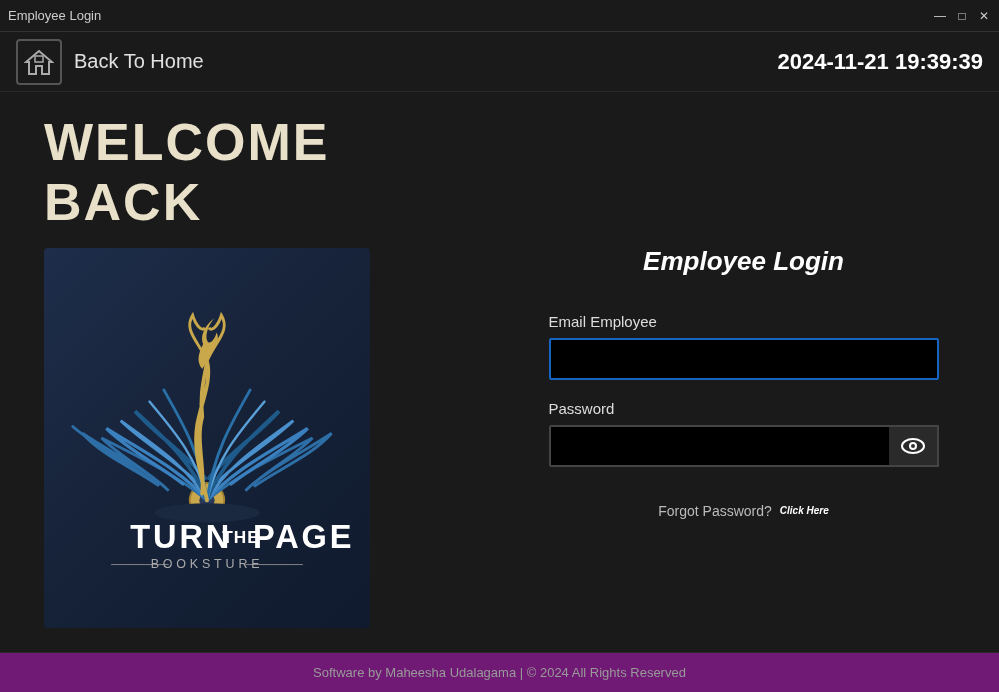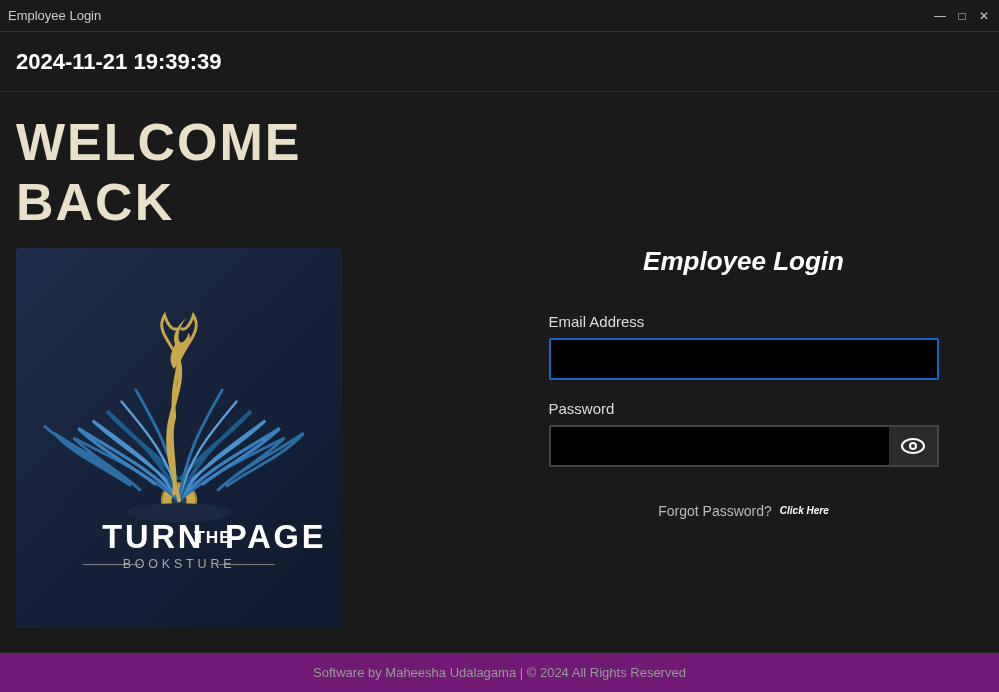--- a/index.html
+++ b/index.html
@@ -76,21 +76,21 @@
     .datetime {
       font-size: 22px;
       font-weight: bold;
       color: #fff;
     }
 
     
     .main-content {
       display: flex;
       height: calc(692px - 32px - 60px - 40px);
-      padding: 20px 16px;
+      padding: 20px 44px;
       gap: 28px;
     }
 
     
     .left-side {
       flex: 0 0 460px;
       display: flex;
       flex-direction: column;
       align-items: flex-start;
     }
@@ -244,20 +244,29 @@
 <div class="title-bar">
   <span class="title-bar-title">Employee Login</span>
   <div class="title-bar-controls">
     <div class="title-bar-btn">—</div>
     <div class="title-bar-btn">□</div>
     <div class="title-bar-btn">✕</div>
   </div>
 </div>
 
 <div class="nav-bar">
+  <div class="nav-left">
+    <div class="home-icon-wrap">
+      <svg width="30" height="28" viewBox="0 0 30 28" fill="none" xmlns="http://www.w3.org/2000/svg">
+        <polygon points="15,3 2,14 5,14 5,26 12,26 12,18 18,18 18,26 25,26 25,14 28,14" fill="none" stroke="#aaa" stroke-width="2"></polygon>
+        <rect x="11" y="8" width="8" height="6" fill="none" stroke="#aaa" stroke-width="1.5"></rect>
+      </svg>
+    </div>
+    <span class="back-to-home-text">Back To Home</span>
+  </div>
   <div class="datetime">2024-11-21 19:39:39</div>
 </div>
 
 <div class="main-content">
 
   <div class="left-side">
     <div class="welcome-title">WELCOME BACK</div>
     <div class="logo-container">
       <div class="logo-svg-wrap">
         <svg width="340" height="360" viewBox="0 0 340 360" xmlns="http://www.w3.org/2000/svg">
@@ -299,21 +308,21 @@
           <text x="170" y="316" font-family="Arial, sans-serif" font-size="13" fill="#aaa" text-anchor="middle" letter-spacing="4">BOOKSTURE</text>
         </svg>
       </div>
     </div>
   </div>
 
   <div class="right-side">
     <div class="login-title">Employee Login</div>
 
     <div class="form-group">
-      <label class="form-label">Email Address</label>
+      <label class="form-label">Email Employee</label>
       <div class="input-wrap">
         <input type="email" class="form-input" placeholder="" style="">
       </div>
     </div>
 
     <div class="form-group">
       <label class="form-label">Password</label>
       <div class="input-wrap">
         <input type="password" class="form-input password-input password-input-field" placeholder="" style="">
         <div class="eye-btn">

